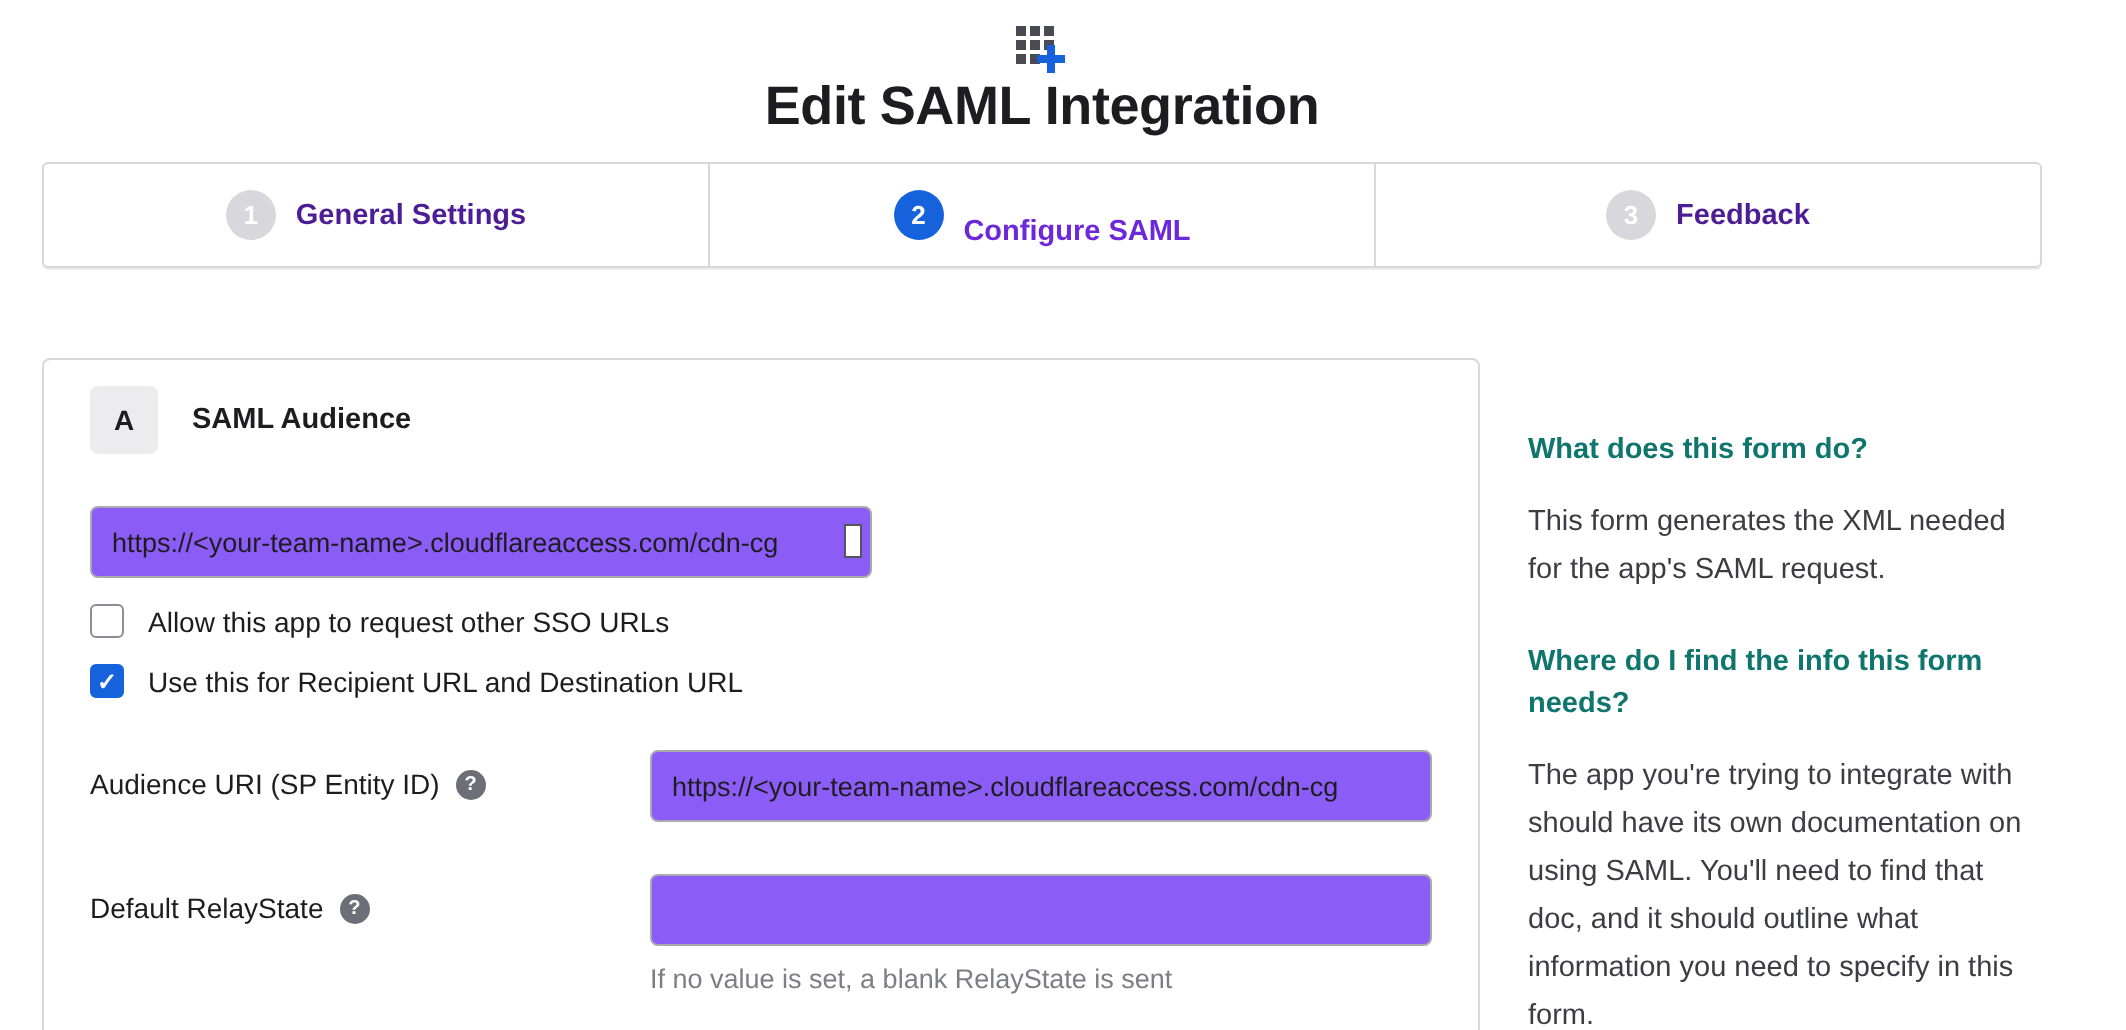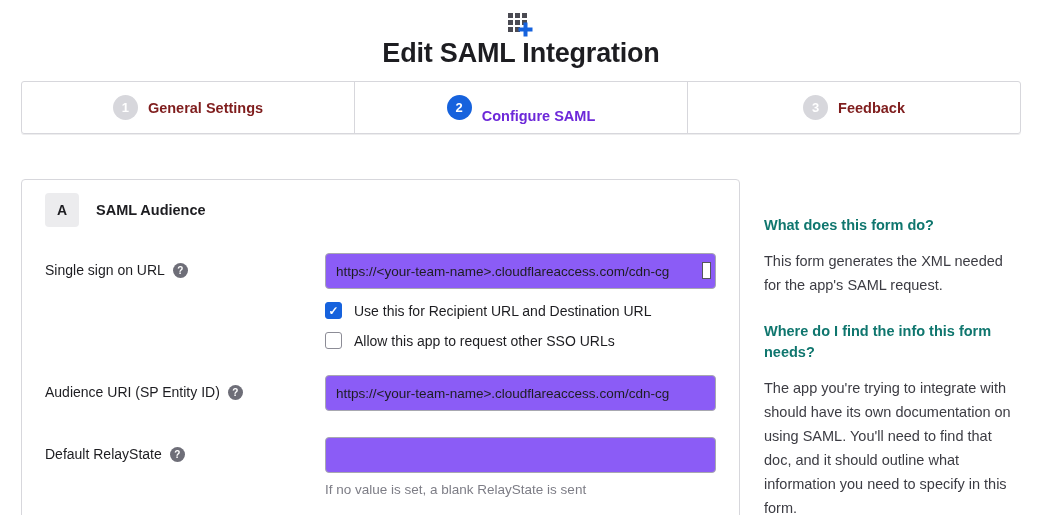--- a/index.html
+++ b/index.html
@@ -19,21 +19,21 @@
             box-shadow: 0 1px 0 rgba(29,29,33,0.08); height: 53px; }
   .wizard-step { flex: 1 1 0; display: flex; align-items: center; justify-content: center;
                  gap: 10px; cursor: default; }
   .wizard-step + .wizard-step { border-left: 1px solid #d7d7dc; }
   .step-circle { width: 25px; height: 25px; border-radius: 50%; color: #fff;
                  font-size: 13px; font-weight: 700; display: flex;
                  align-items: center; justify-content: center; }
   .wizard-step.inactive .step-circle { background: #d7d7dc; }
   .wizard-step.active .step-circle { background: #1662dd; }
   .step-label { font-size: 14.5px; font-weight: 700; }
-  .wizard-step.inactive .step-label { color: #7f1d1d; }
+  .wizard-step.inactive .step-label { color: #4c1d95; }
   .wizard-step.active .step-label { color: #6d28d9; margin-top: 16px; }
 
   
   .content { display: flex; align-items: flex-start; margin-top: 45px; }
 
   .form-card { width: 719px; min-height: 600px; border: 1px solid #d7d7dc;
                border-radius: 4px; background: #fff; padding: 13px 23px 30px 23px; }
 
   .section-head { display: flex; align-items: center; gap: 17px; }
   .section-badge { width: 34px; height: 34px; border-radius: 4px; background: #ececee;
@@ -121,36 +121,32 @@
 
     <div class="form-card">
 
       <div class="section-head">
         <span class="section-badge">A</span>
         <span class="section-title">SAML Audience</span>
       </div>
 
 
       <div class="form-row">
-        <div class="row-label">
-          <span class="label-text">Single sign on URL</span>
-          <span class="help-icon"></span>
-        </div>
         <div class="row-field">
           <div class="input-wrap">
             <input class="text-input" type="text" value="https://&lt;your-team-name&gt;.cloudflareaccess.com/cdn-cg" style="">
             <span class="cursor-box"></span>
           </div>
           <div class="checkbox-row">
+            <span class="checkbox"></span>
+            <span class="checkbox-label">Allow this app to request other SSO URLs</span>
+          </div>
+          <div class="checkbox-row">
             <span class="checkbox checked"></span>
             <span class="checkbox-label">Use this for Recipient URL and Destination URL</span>
-          </div>
-          <div class="checkbox-row">
-            <span class="checkbox"></span>
-            <span class="checkbox-label">Allow this app to request other SSO URLs</span>
           </div>
         </div>
       </div>
 
       <div class="form-row">
         <div class="row-label">
           <span class="label-text">Audience URI (SP Entity ID)</span>
           <span class="help-icon"></span>
         </div>
         <div class="row-field">

